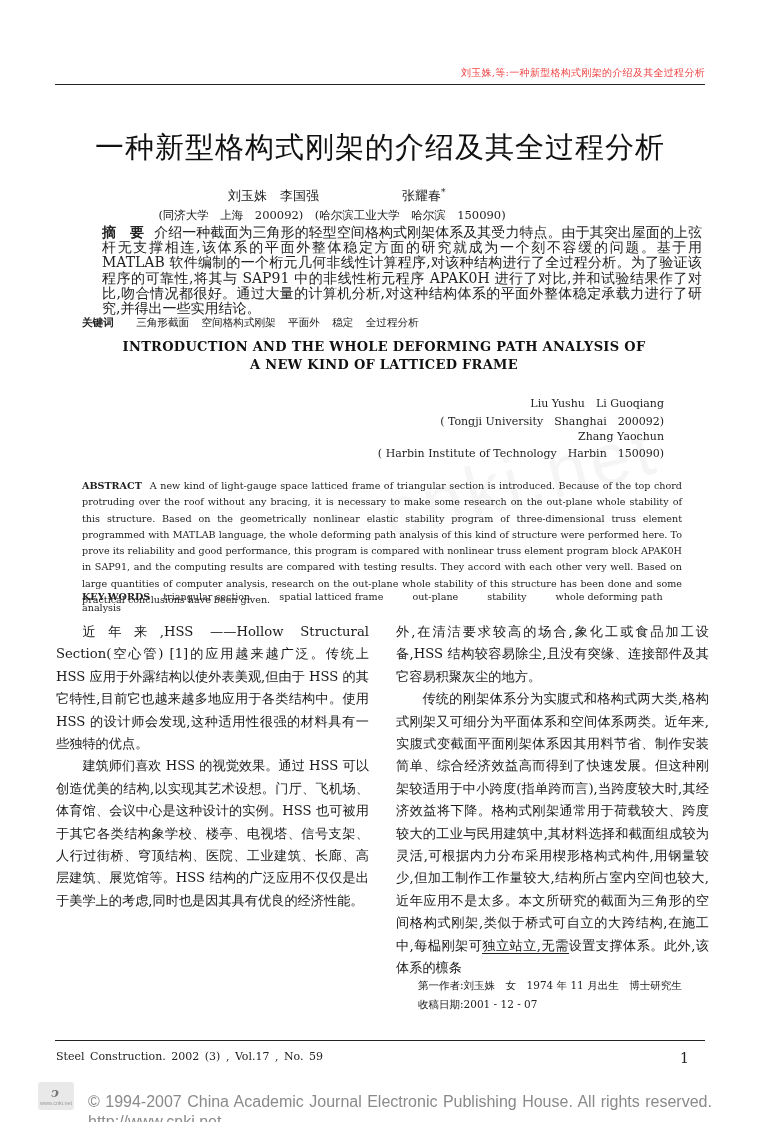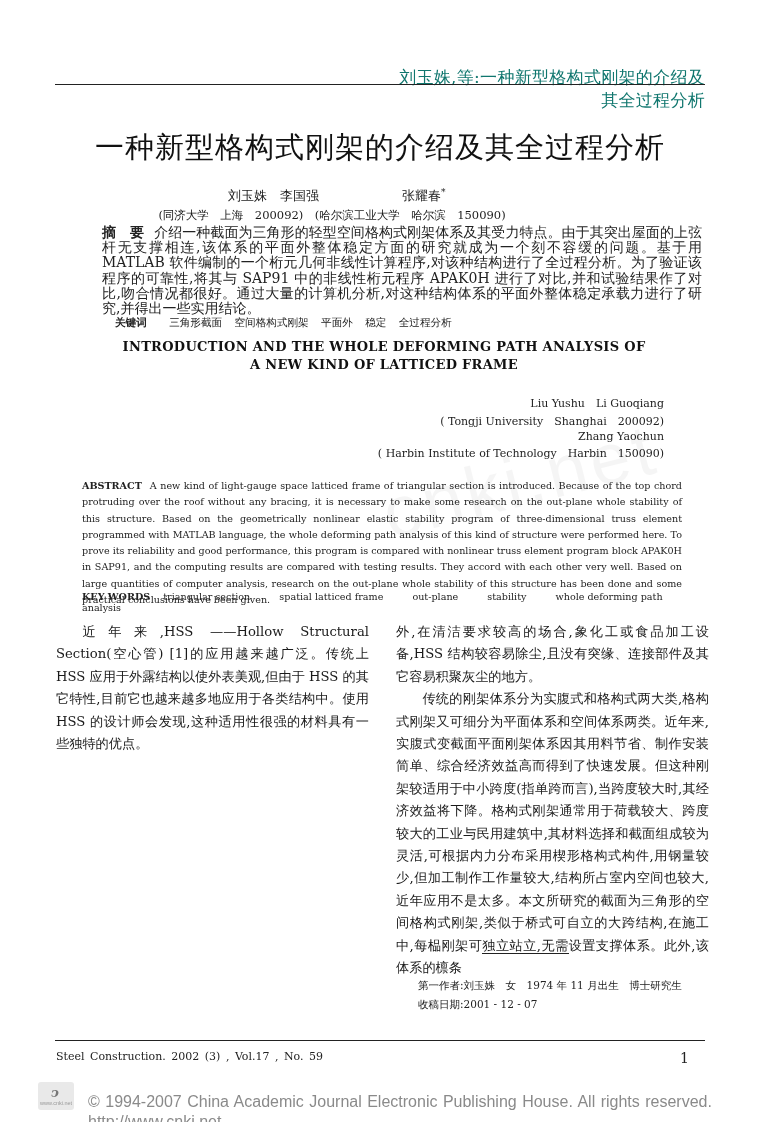--- a/index.html
+++ b/index.html
@@ -1,30 +1,30 @@
 <!DOCTYPE html>
 <html><head>
 <meta charset="utf-8">
 <style>
   html, body { margin:0; padding:0; background:#ffffff; }
   body { width:760px; height:1122px; position:relative; overflow:hidden;
          font-family:"DejaVu Serif","Liberation Serif",serif; color:#1a1a1a; }
   .abs { position:absolute; }
-  .running-head { left:385px; top:66px; width:320px; text-align:right; font-size:17px; color:#0f766e; letter-spacing:0.3px; }
+  .running-head { left:385px; top:66px; width:320px; text-align:right; font-size:10px; color:#ef4444; letter-spacing:0.3px; }
   .head-rule { left:55px; top:84px; width:650px; height:1px; background:#222; }
   .title-cn { left:0; top:128px; width:760px; text-align:center; font-size:29px; font-weight:normal; letter-spacing:1px; color:#111; }
   .authors-cn { left:0; top:187px; width:760px; font-size:13px; }
   .authors-cn .a1 { position:absolute; left:228px; }
   .authors-cn .a2 { position:absolute; left:402px; }
   .authors-cn sup { font-size:9px; }
   .aff-cn { left:0; top:208px; width:664px; text-align:center; font-size:11.5px; word-spacing:6px; }
   .abstract-cn { left:82px; top:225px; width:600px; font-size:14px; line-height:15.2px; text-align:justify; color:#222;margin-left:20px; }
   .abstract-cn b { font-weight:bold; margin-right:10px; }
   .kw-cn { left:82px; top:316px; width:600px; font-size:10.6px; color:#222; word-spacing:9px; }
-  .kw-cn b { margin-right:10px;margin-left:33px; }
+  .kw-cn b { margin-right:10px; }
   .title-en { left:4px; top:338px; width:760px; text-align:center; font-size:13px; font-weight:bold; line-height:18px; letter-spacing:0.3px; color:#111; }
   .auth-en { left:0; width:664px; text-align:right; font-size:11px; color:#222; }
   .abstract-en { left:82px; top:478px; width:600px; font-size:9.6px; line-height:16.3px; text-align:justify; color:#222; }
   .abstract-en b { font-weight:bold; margin-right:8px; }
   .kw-en { left:82px; top:591px; width:600px; font-size:9.6px; color:#222; }
   .kw-en b { margin-right:10px; }
   .kw-en span.k { margin-right:26px; }
   .col { font-size:13.2px; line-height:22.4px; text-align:justify; color:#1a1a1a; }
   .col-left { left:56px; top:621px; width:313px; }
   .col-right { left:396px; top:621px; width:313px; }
@@ -87,20 +87,21 @@
   <b>KEY WORDS</b>
   <span class="k">triangular section</span>
   <span class="k">spatial latticed frame</span>
   <span class="k">out-plane</span>
   <span class="k">stability</span>
   <span class="k">whole deforming path analysis</span>
 </div>
 
 <div class="abs col col-left">
   <p>近年来,HSS ——Hollow Structural Section(空心管) [1]的应用越来越广泛。传统上 HSS 应用于外露结构以使外表美观,但由于 HSS 的其它特性,目前它也越来越多地应用于各类结构中。使用 HSS 的设计师会发现,这种适用性很强的材料具有一些独特的优点。</p>
+  <p>建筑师们喜欢 HSS 的视觉效果。通过 HSS 可以创造优美的结构,以实现其艺术设想。门厅、飞机场、体育馆、会议中心是这种设计的实例。HSS 也可被用于其它各类结构象学校、楼亭、电视塔、信号支架、人行过街桥、穹顶结构、医院、工业建筑、长廊、高层建筑、展览馆等。HSS 结构的广泛应用不仅仅是出于美学上的考虑,同时也是因其具有优良的经济性能。</p>
 </div>
 
 <div class="abs col col-right">
   <p class="noindent">外,在清洁要求较高的场合,象化工或食品加工设备,HSS 结构较容易除尘,且没有突缘、连接部件及其它容易积聚灰尘的地方。</p>
   <p><span>传统的刚架体系分为实腹式和格构式两大类,格构式刚架又可细分为平面体系和空间体系两类。近年来,实腹式变截面平面刚架体系因其用料节省、制作安装简单、综合经济效益高而得到了快速发展。但这种刚架较适用于中小跨度(指单跨而言),当跨度较大时,其经济效益将下降。格构式刚架通常用于荷载较大、跨度较大的工业与民用建筑中,其材料选择和截面组成较为灵活,可根据内力分布采用楔形格构式构件,用钢量较少,但加工制作工作量较大,结构所占室内空间也较大,近年应用不是太多。本文所研究的截面为三角形的空间格构式刚架,类似于桥式可自立的大跨结构,在施工中,每榀刚架可</span><span class="underline-seg">独立站立,无需</span><span>设置支撑体系。此外,该体系的檩条</span></p>
 </div>
 
 <div class="abs footnotes">
   <div>第一作者:刘玉姝　女　1974 年 11 月出生　博士研究生</div>
   <div>收稿日期:2001 - 12 - 07</div>

